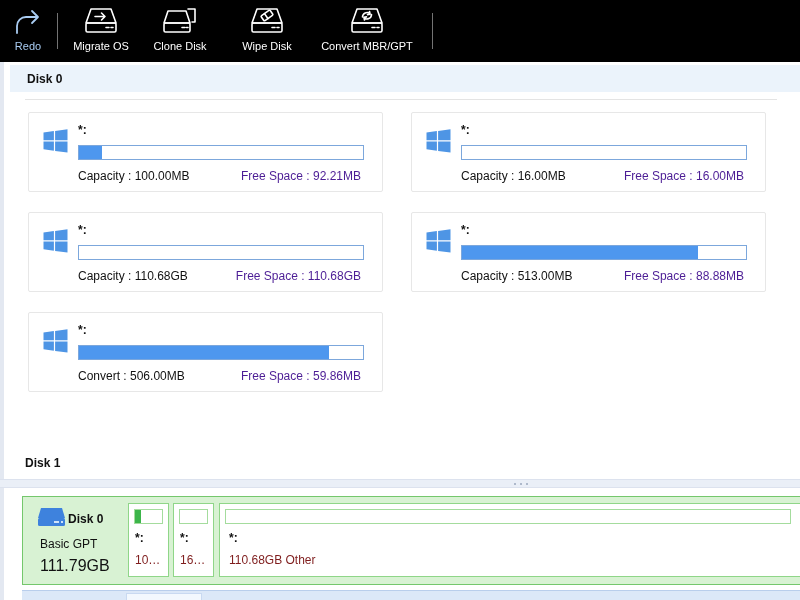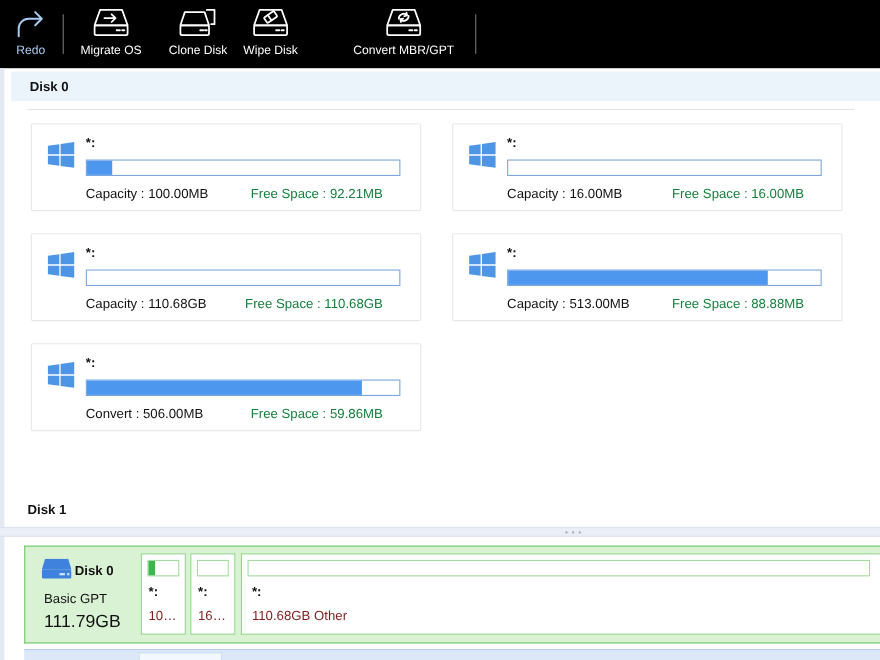--- a/index.html
+++ b/index.html
@@ -31,21 +31,21 @@
   
   .card{
     position:absolute;width:355px;height:80px;background:#fff;
     border:1px solid #E7E7E7;border-radius:2px;box-sizing:border-box;
   }
   .winlogo{position:absolute;left:14px;top:16px;}
   .pt-name{position:absolute;left:49px;top:10px;font-size:12px;font-weight:bold;color:#111;}
   .pt-bar{position:absolute;left:49px;top:32px;width:284px;height:13px;border:1px solid #7CA7DC;background:#fff;}
   .pt-fill{height:100%;background:#4E97EE;}
   .pt-cap{position:absolute;left:49px;top:56px;font-size:12px;color:#111;}
-  .pt-free{position:absolute;right:34px;top:56px;font-size:12px;color:#15803d;}
+  .pt-free{position:absolute;right:21px;top:56px;font-size:12px;color:#4c1d95;}
   
   .disk1-title{position:absolute;left:25px;top:456px;font-size:12px;font-weight:bold;color:#111;}
   
   .splitter{
     position:absolute;left:0;top:479px;width:800px;height:7px;background:#EAEFF7;
     border-top:1px solid #DCE2EE;border-bottom:1px solid #DCE2EE;box-sizing:content-box;
   }
   .splitter .dots{position:absolute;left:514px;top:3px;display:flex;gap:4px;}
   .splitter .dots i{width:2px;height:2px;background:#9AA7BC;border-radius:50%;}
   
@@ -100,21 +100,21 @@
   <div class="tb-btn" style="left:145px;width:70px;">
     <svg class="tb-icon" width="38" height="30" viewBox="0 0 38 30" fill="none" stroke="#ffffff" stroke-width="1.6" stroke-linecap="round" stroke-linejoin="round">
       <path d="M7 4 h18 l4 12 h-26 z"></path>
       <rect x="3" y="16" width="26" height="9" rx="1.5"></rect>
       <path d="M21 20.5 h3 M25.5 20.5 h1.5"></path>
       <path d="M27 2 h7 v13 h-3"></path>
     </svg>
     <span class="lbl">Clone Disk</span>
   </div>
 
-  <div class="tb-btn" style="left:211px;width:70px;">
+  <div class="tb-btn" style="left:232px;width:70px;">
     <svg class="tb-icon" width="38" height="30" viewBox="0 0 38 30" fill="none" stroke="#ffffff" stroke-width="1.6" stroke-linecap="round" stroke-linejoin="round">
       <path d="M9 2 h20 l5 14 h-30 z"></path>
       <rect x="4" y="16" width="30" height="9" rx="1.5"></rect>
       <path d="M24 20.5 h3 M29 20.5 h2"></path>
       <g transform="rotate(-35 19 8.5)">
         <rect x="13.5" y="5.5" width="11" height="6" rx="1"></rect>
         <path d="M18 5.5 v6"></path>
       </g>
     </svg>
     <span class="lbl">Wipe Disk</span>

